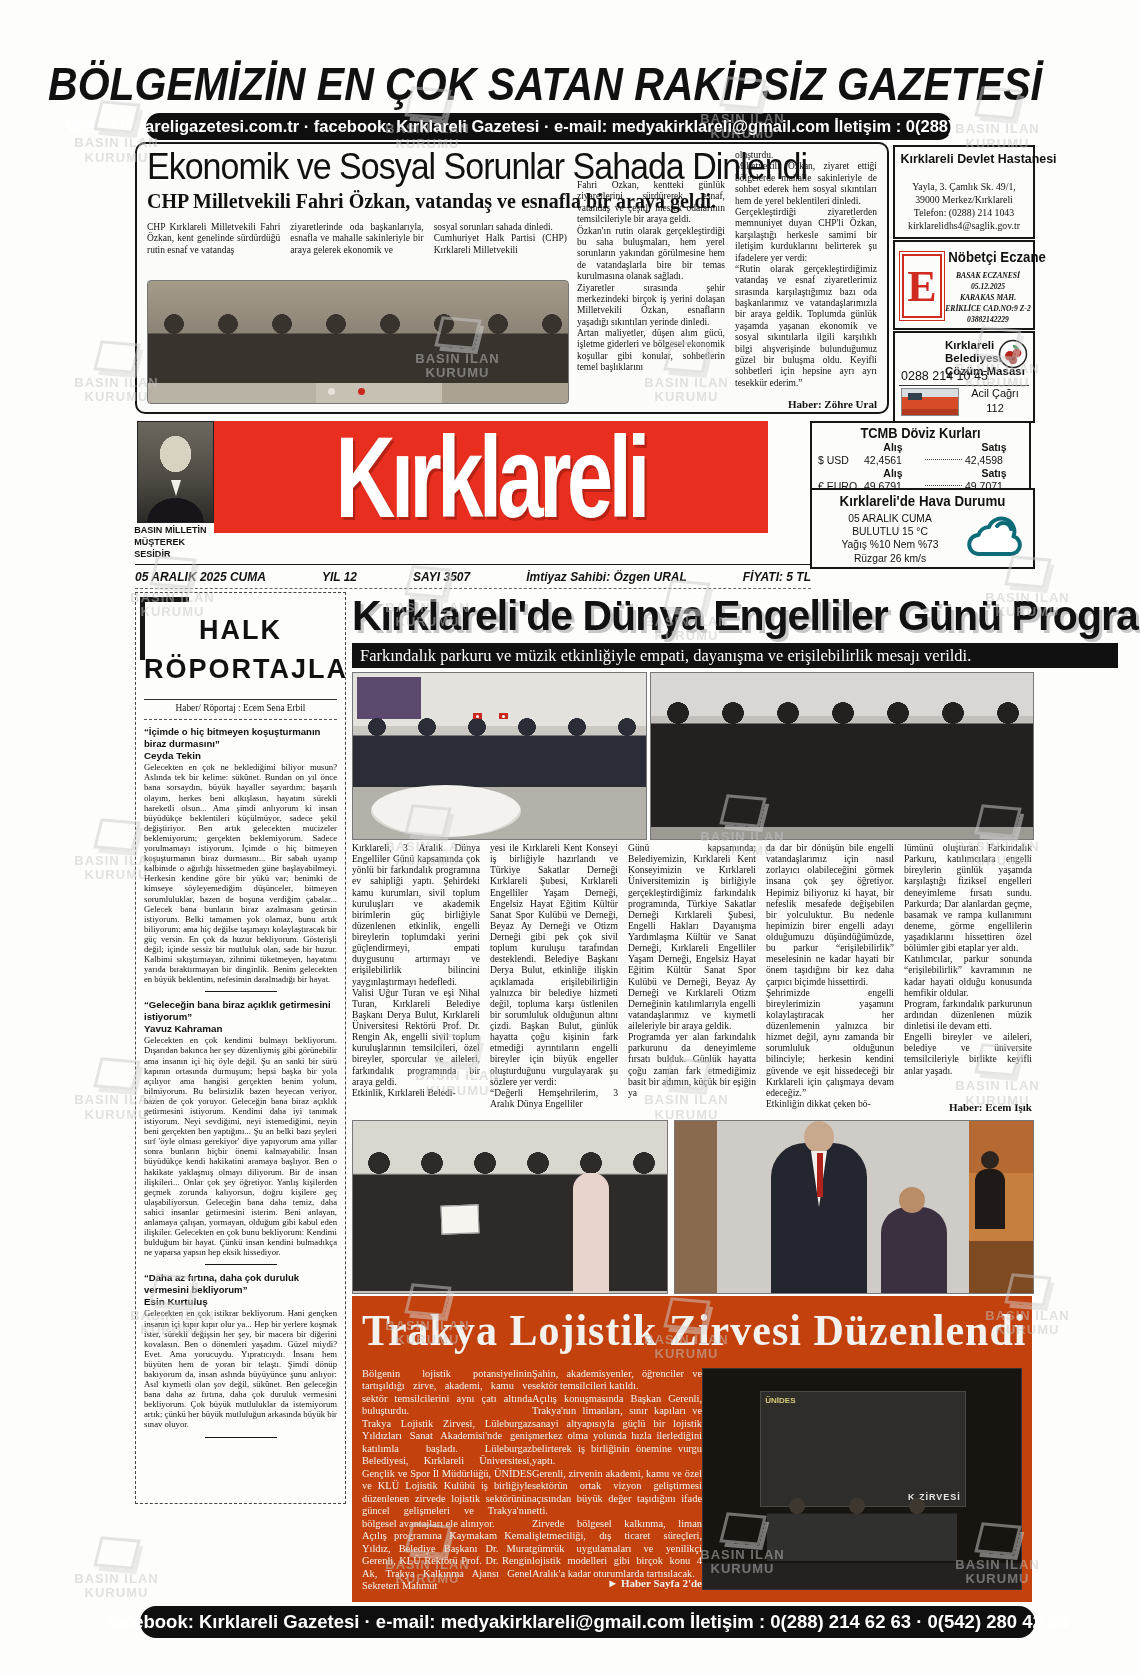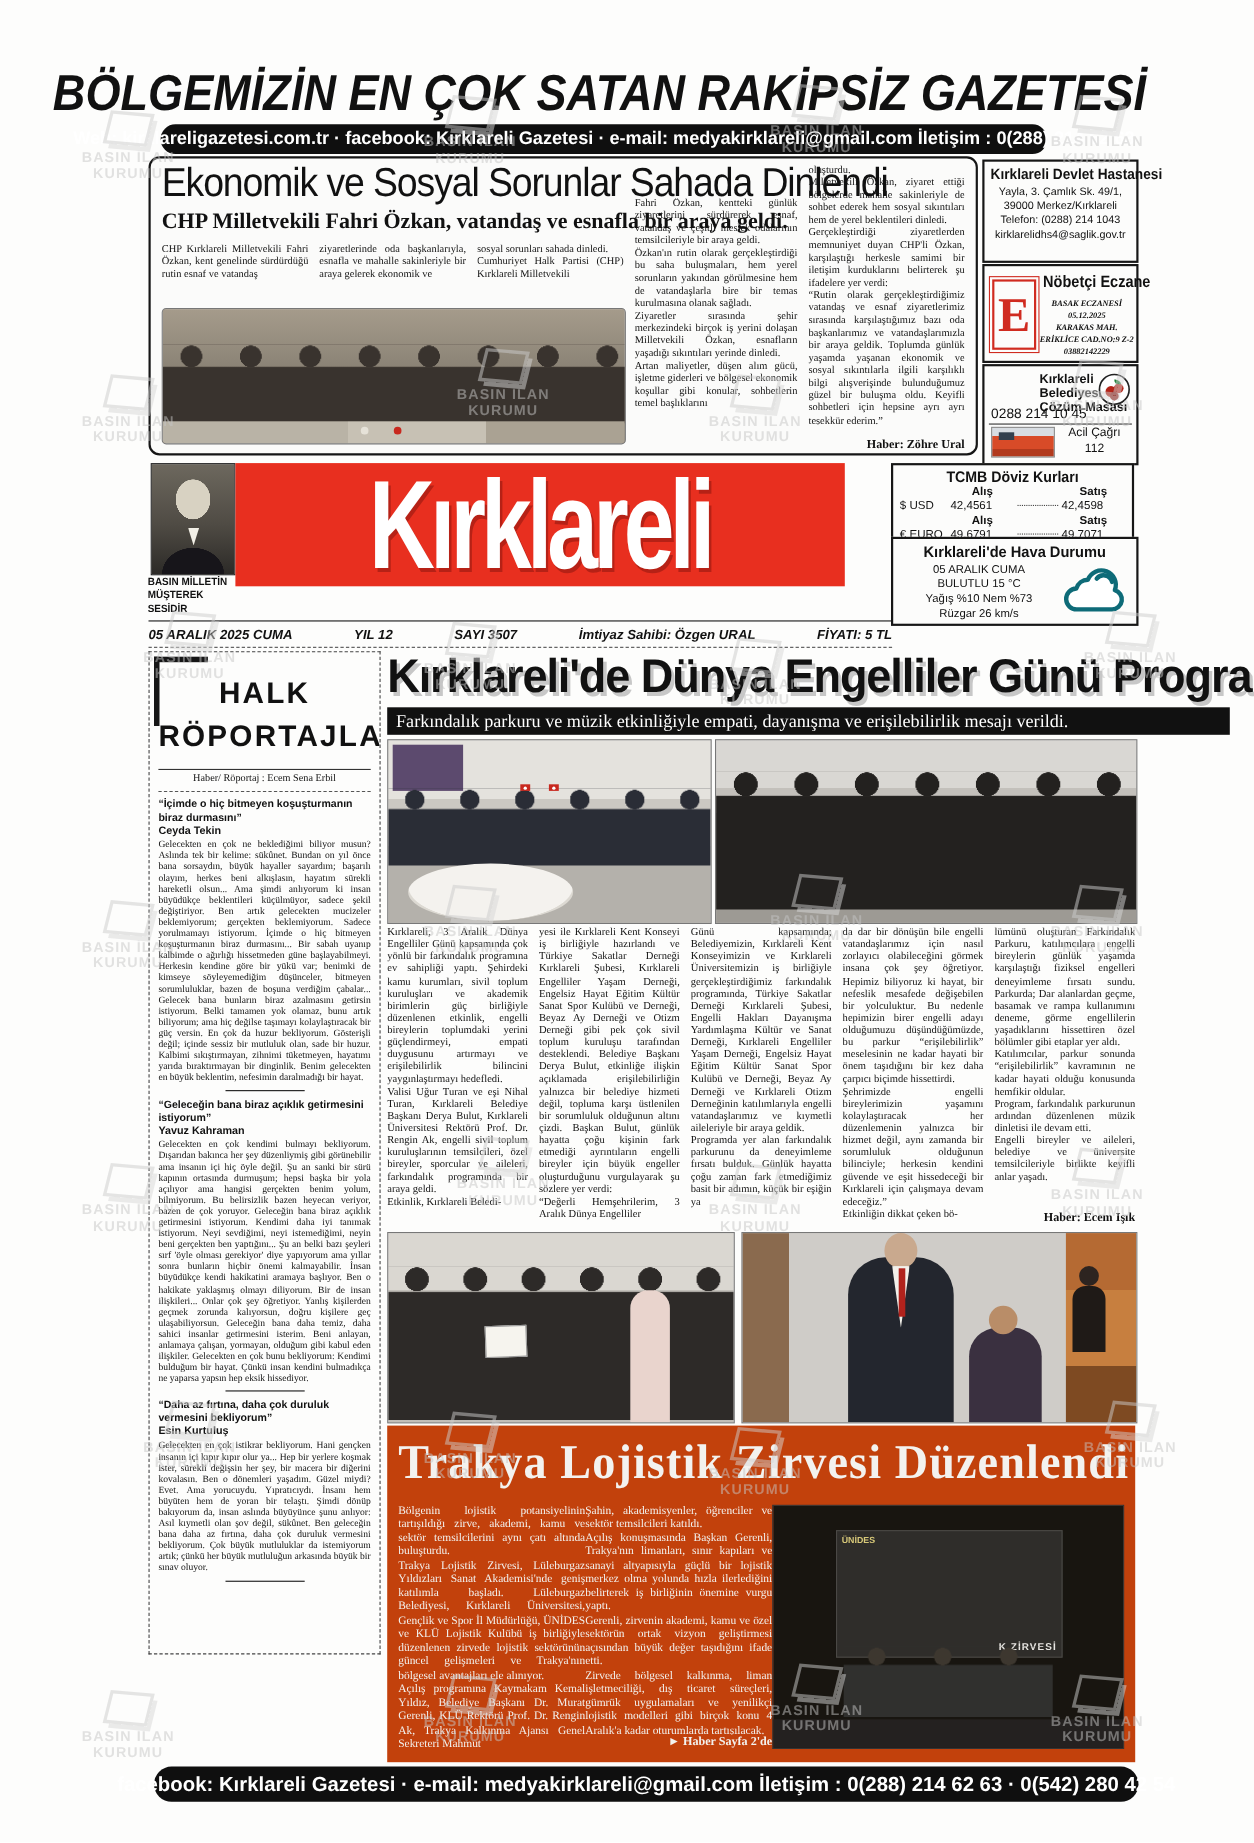--- a/index.html
+++ b/index.html
@@ -51,21 +51,21 @@
                      linear-gradient(180deg,transparent 20px,#39332e 21px);
     background-size:54px 100%;}
   #ta-photo .table-strip{position:absolute;left:0;right:0;bottom:0;height:20px;
     background:linear-gradient(90deg,#b9b3a6 0 40%,#c7c1b4 40% 70%,#aaa293 70% 100%);}
   #ta-photo .cup{position:absolute;bottom:8px;width:7px;height:7px;border-radius:50%;background:#e6e2d8;}
 
   
   .sbox{border:2.5px solid #161616;background:#fcfcfb;}
   #hospital{left:893px;top:145px;width:138px;height:90px;text-align:center;}
   #hospital .t{font-weight:bold;font-size:13.5px;transform:scaleX(.92);transform-origin:center;margin-top:4px;white-space:nowrap;}
-  #hospital .lines{font-size:9.8px;line-height:1.32;margin-top:3px;}
+  #hospital .lines{font-size:9.8px;line-height:1.32;margin-top:15px;font-family:Liberation Serif, serif;}
   #pharmacy{left:893px;top:240px;width:138px;height:86px;}
   #pharmacy .t{position:absolute;left:48px;right:2px;top:6px;font-weight:bold;font-size:15px;transform:scaleX(.88);white-space:nowrap;}
   #e-logo{position:absolute;left:7px;top:12px;width:36px;height:60px;border:2px solid #d02b20;outline:1px solid #d02b20;outline-offset:2px;
     display:flex;align-items:center;justify-content:center;color:#d02b20;
     font-family:"Liberation Serif",serif;font-weight:bold;font-size:44px;}
   #pharmacy .lines{position:absolute;left:50px;right:2px;top:28px;text-align:center;
     font-family:"Liberation Serif",serif;font-style:italic;font-weight:bold;font-size:7.6px;line-height:1.45;}
   #muni{left:893px;top:331px;width:138px;height:88px;}
   #muni .t{position:absolute;left:6px;top:6px;width:92px;font-weight:bold;font-size:11.5px;line-height:1.15;text-align:left;white-space:pre-line;margin-left:44px;}
   #muni-logo{position:absolute;right:5px;top:6px;width:30px;height:30px;}

